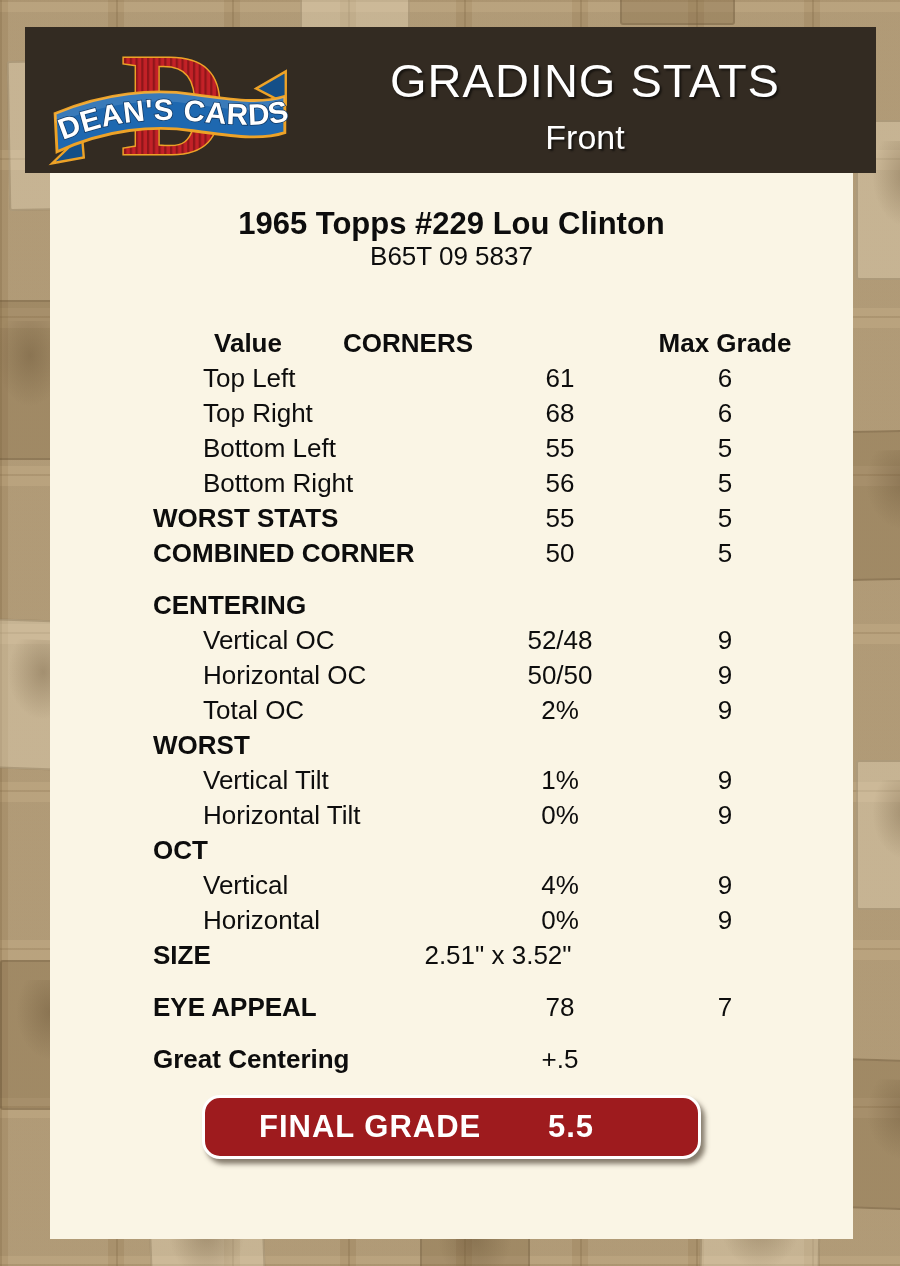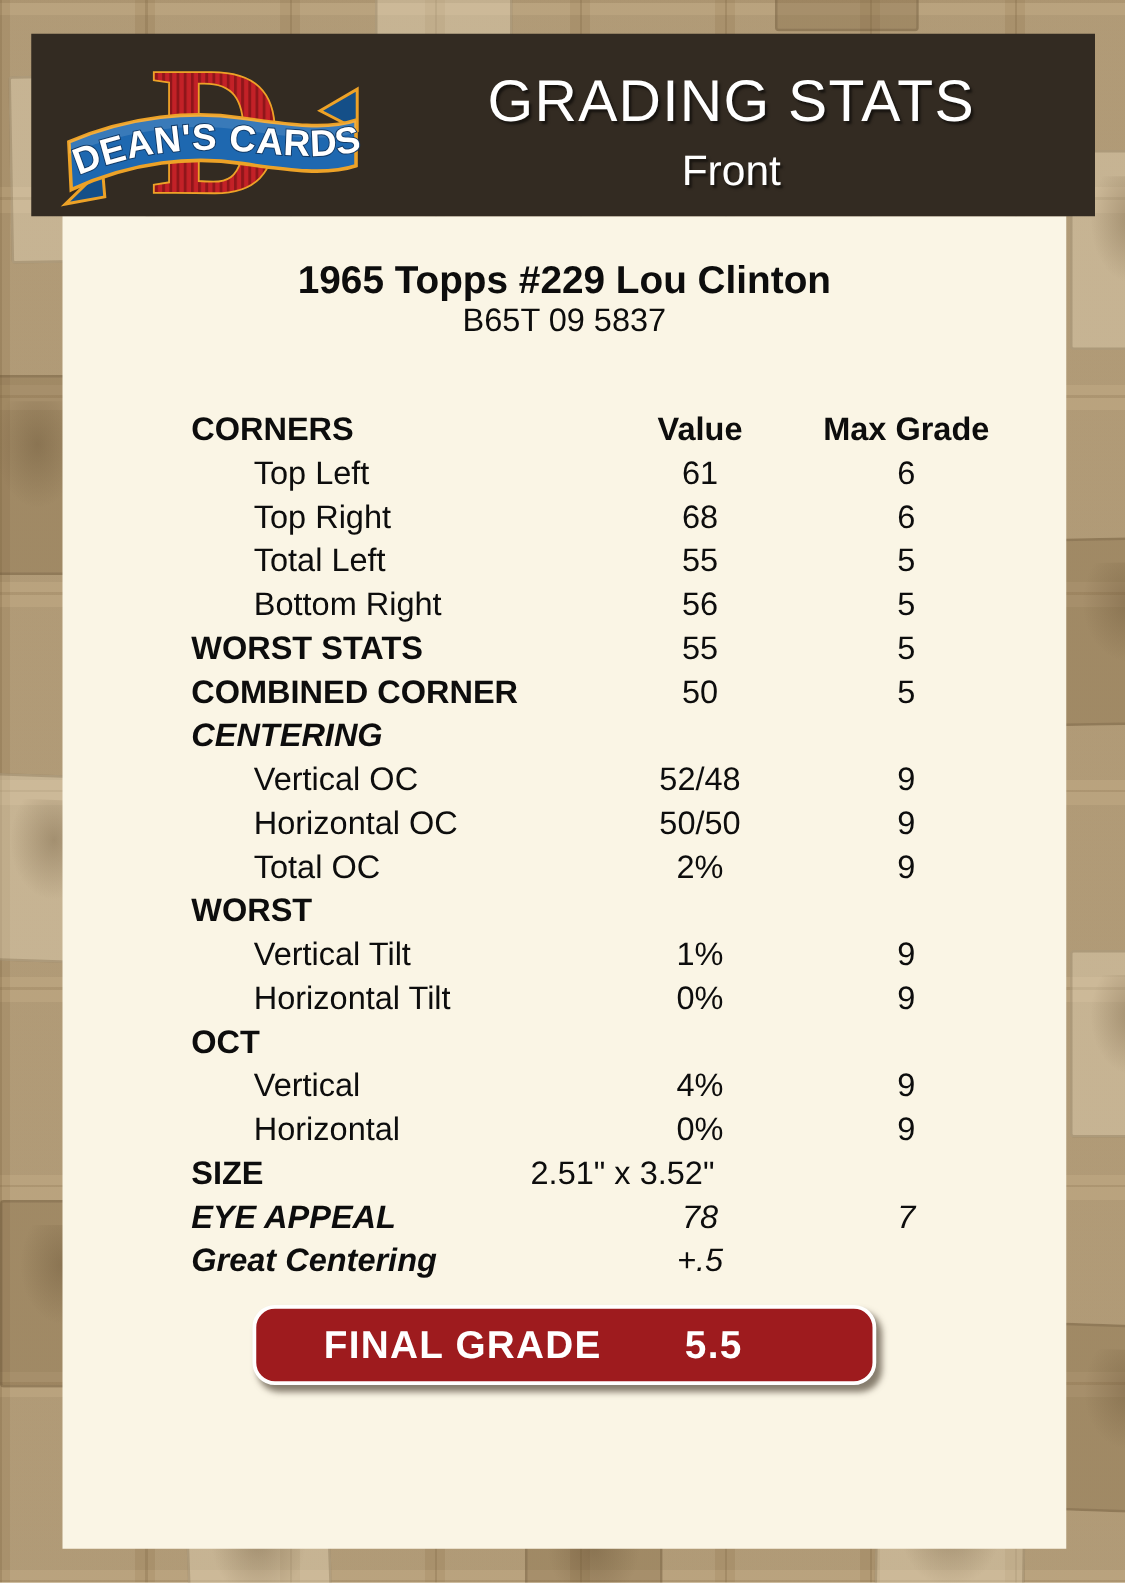--- a/index.html
+++ b/index.html
@@ -69,21 +69,21 @@
     background:var(--card_bg);z-index:1;
   }
   .card-title{margin-top:36px;text-align:center;font-size:31px;line-height:30px;font-weight:bold;}
   .card-serial{margin-top:2px;text-align:center;font-size:26px;line-height:30px;}
   .stats-table{margin-top:55px;}
   .trow{
     display:flex;align-items:center;height:35px;
     padding-left:103px;padding-right:58px;
     font-size:26px;line-height:35px;
   }
-  .trow.gap{font-style:italic;}
+  .trow.gap{margin-top:17px;}
   .cell.label{flex:1;white-space:nowrap;}
   .cell.label.indent{padding-left:50px;}
   .bold{font-weight:bold;}
   .cell.value{width:190px;text-align:center;white-space:nowrap;}
   .cell.value.shift{transform:translateX(-62px);}
   .cell.max{width:140px;text-align:center;}
   
   .final-grade{
     width:499px;height:64px;margin:18px auto 0;
     background:var(--grade_red);
@@ -164,37 +164,37 @@
     <div class="header-side">Front</div>
   </div>
 </div>
 
 <div class="card">
   <div class="card-title">1965 Topps #229 Lou Clinton</div>
   <div class="card-serial">B65T 09 5837</div>
 
   <div class="stats-table">
     <div class="trow">
+      <div class="cell value bold">Value</div>
       <div class="cell label bold">CORNERS</div>
-      <div class="cell value bold">Value</div>
       <div class="cell max bold">Max Grade</div>
     </div>
     <div id="rows-host">
         <div class="trow">
           <div class="cell label indent">Top Left</div>
           <div class="cell value">61</div>
           <div class="cell max">6</div>
         </div>
         <div class="trow">
           <div class="cell label indent">Top Right</div>
           <div class="cell value">68</div>
           <div class="cell max">6</div>
         </div>
         <div class="trow">
-          <div class="cell label indent">Total Left</div>
+          <div class="cell label indent">Bottom Left</div>
           <div class="cell value">55</div>
           <div class="cell max">5</div>
         </div>
         <div class="trow">
           <div class="cell label indent">Bottom Right</div>
           <div class="cell value">56</div>
           <div class="cell max">5</div>
         </div>
         <div class="trow">
           <div class="cell label bold">WORST STATS</div>

